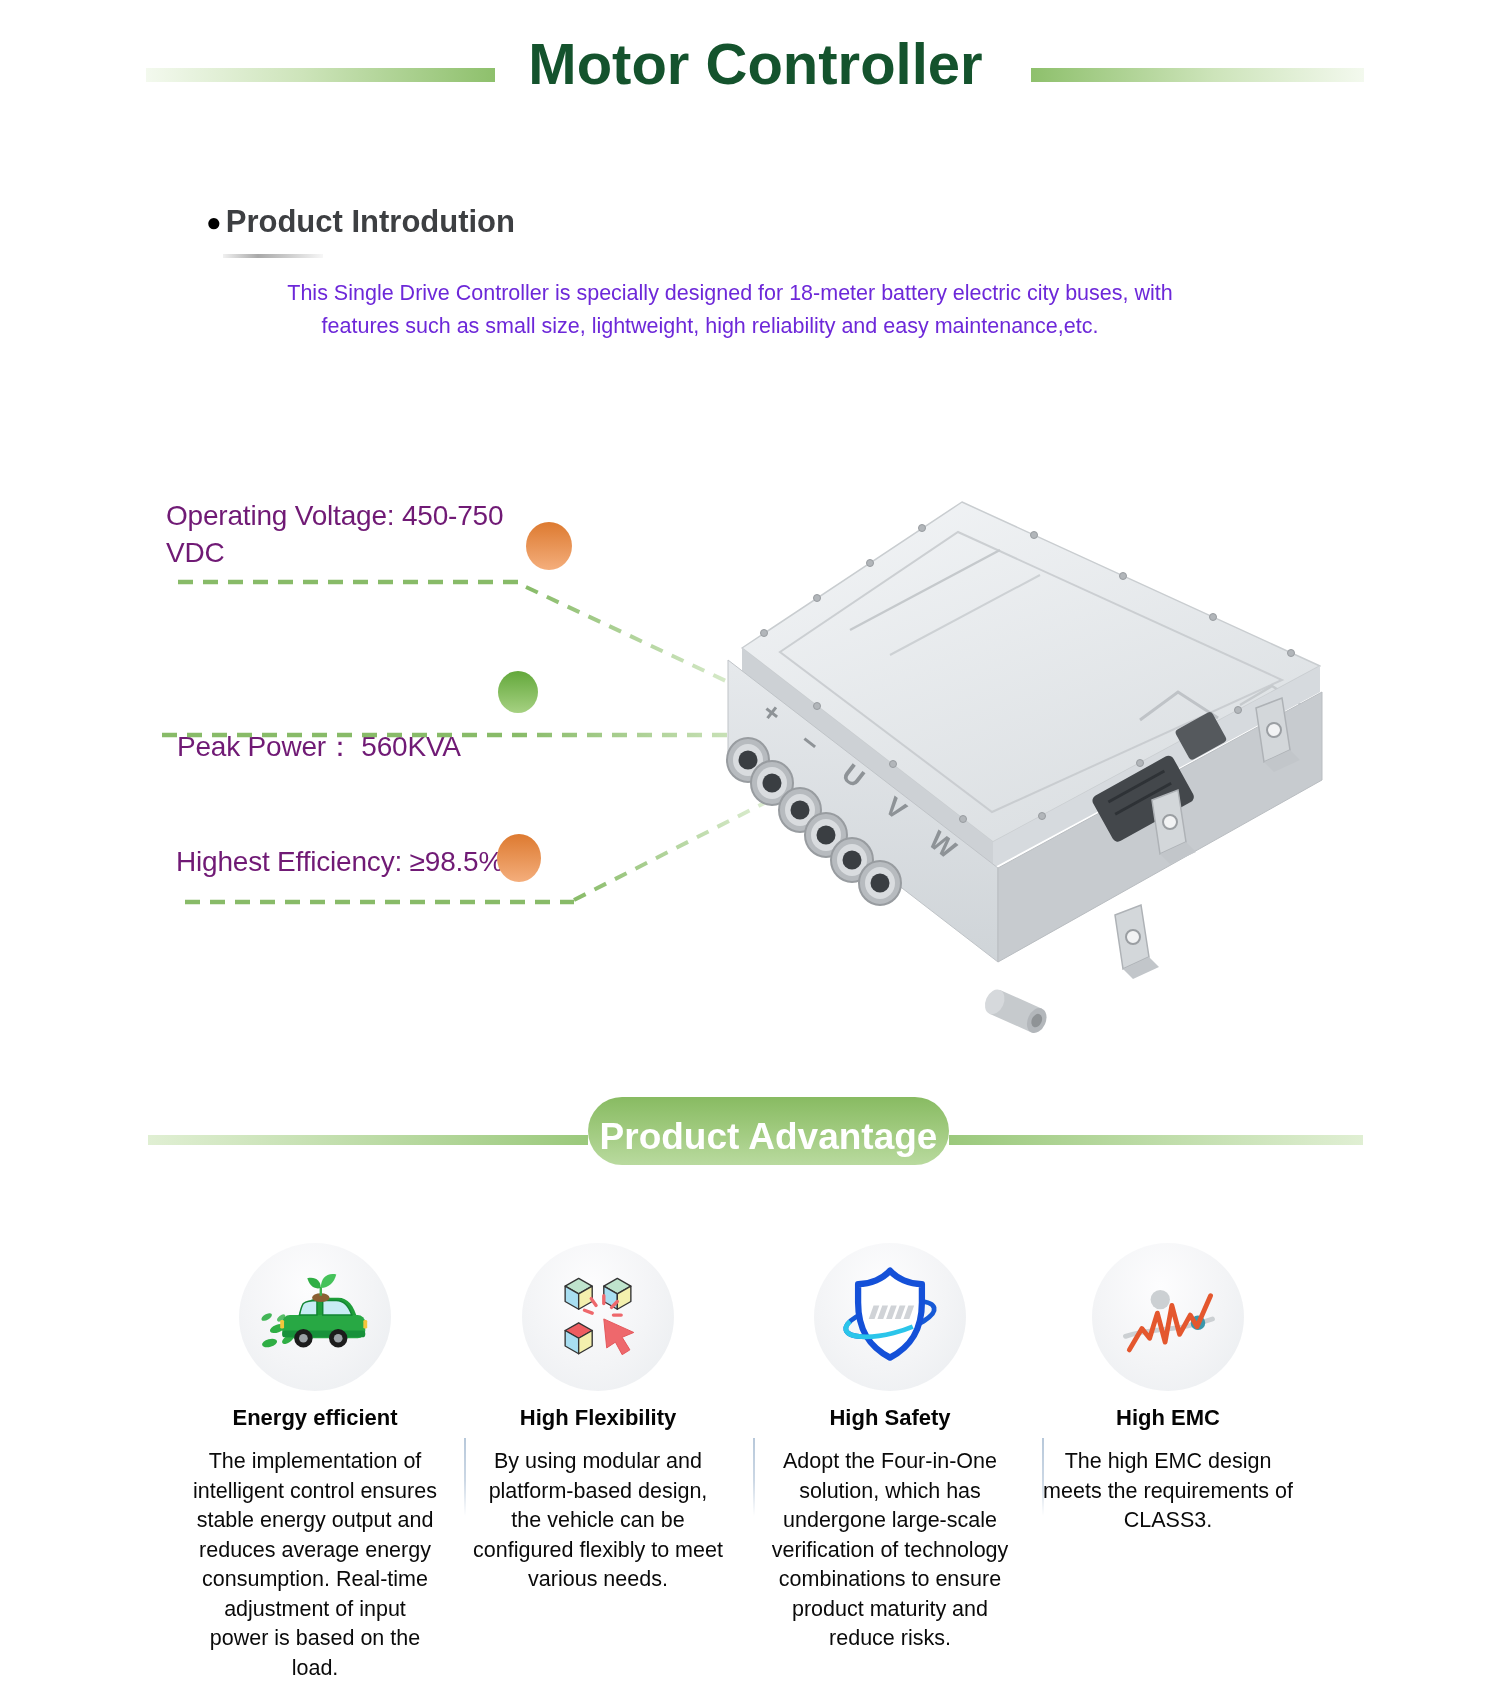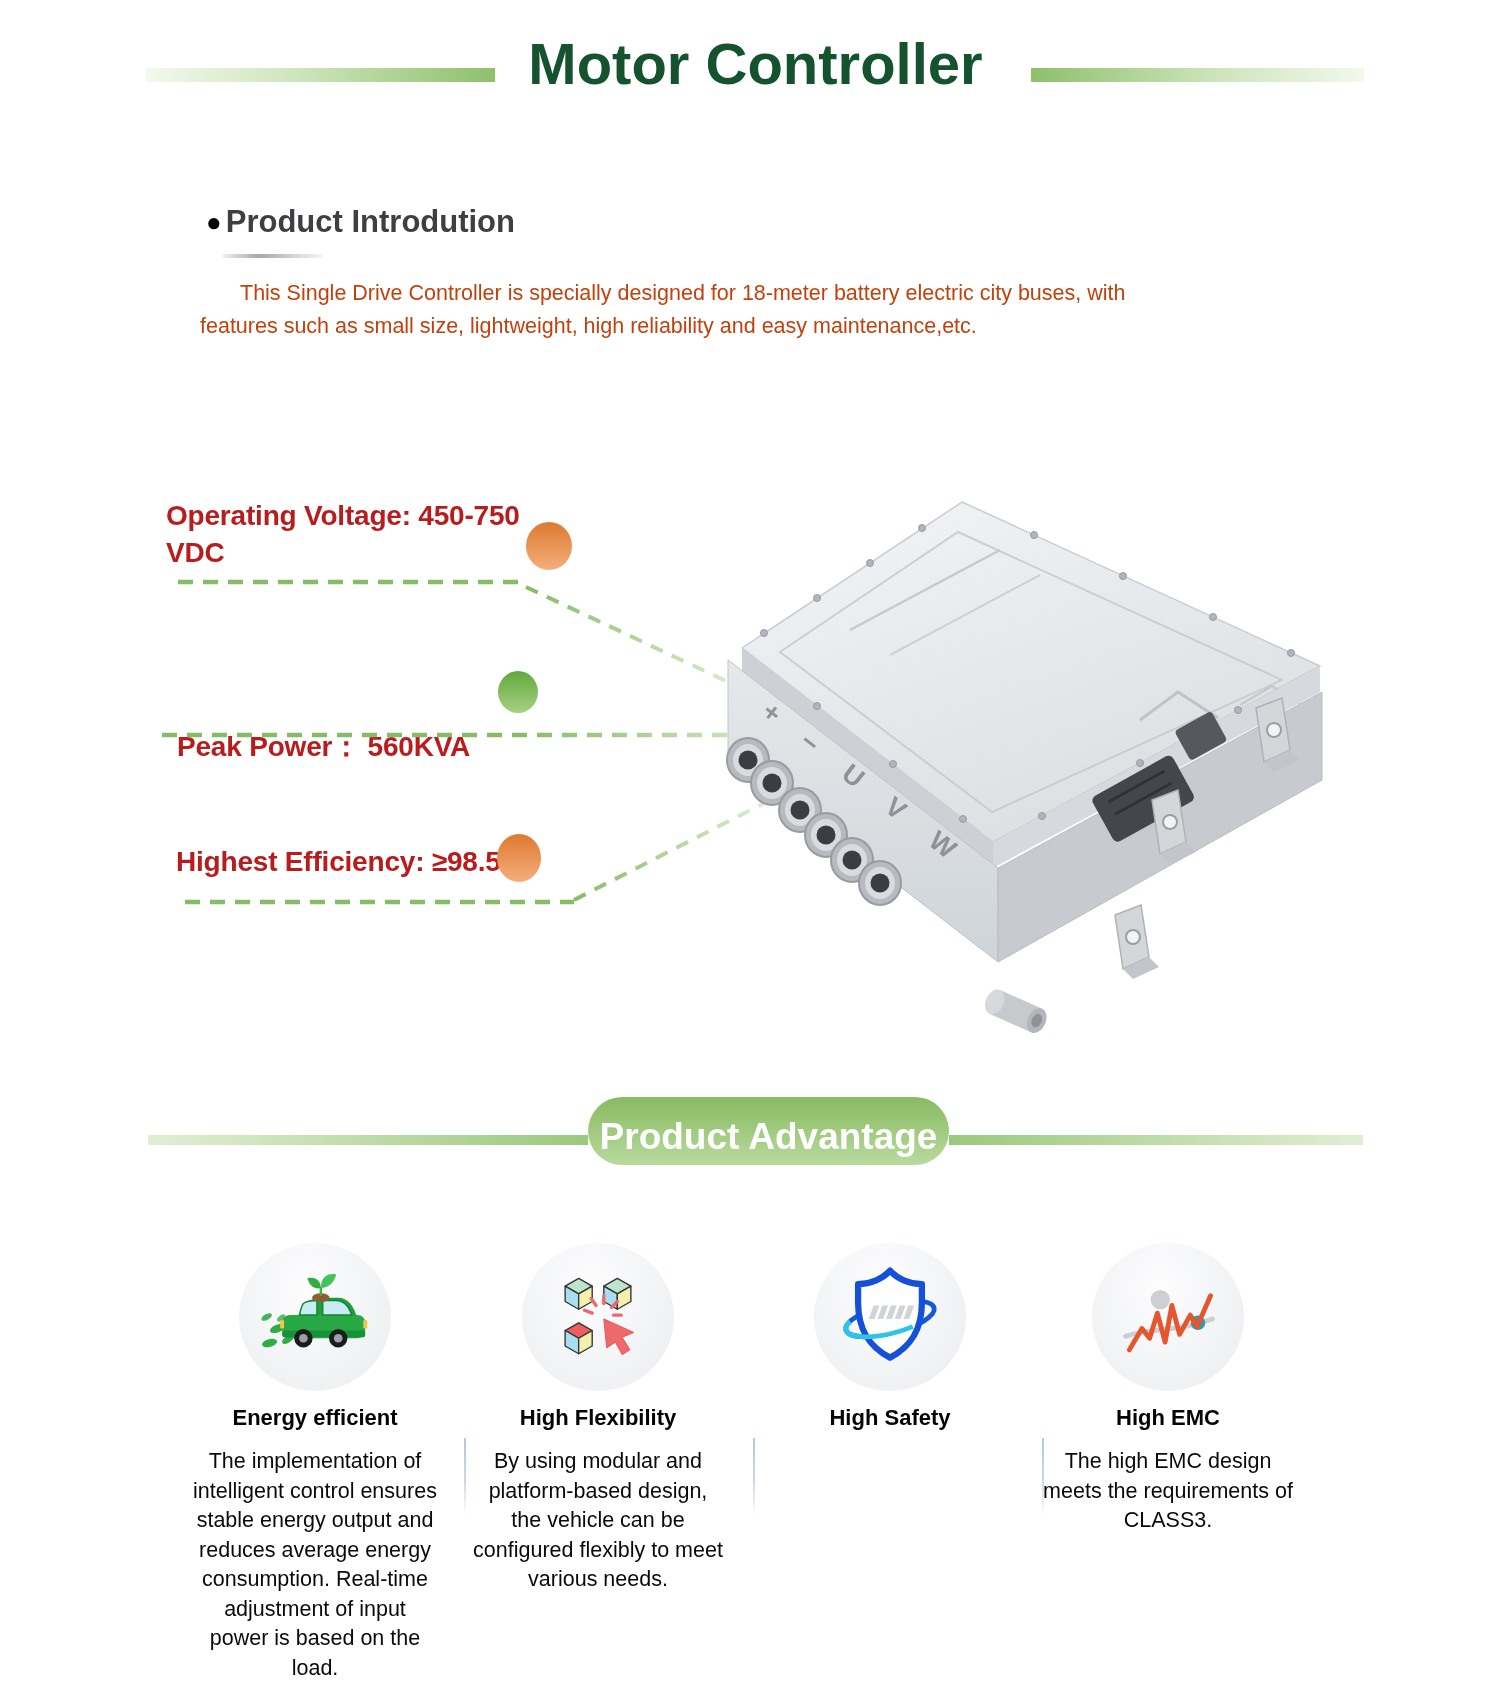--- a/index.html
+++ b/index.html
@@ -13,24 +13,24 @@
   .page-title{position:absolute;left:0;right:0;top:30px;text-align:center;
               font-size:58px;font-weight:bold;color:#14532d;letter-spacing:0;}
 
   
   .intro-heading{position:absolute;left:206px;top:204px;font-size:31px;font-weight:bold;color:#3d3f42;
                  display:flex;align-items:center;}
   .intro-heading .bullet{font-size:26px;color:#000;margin-right:4px;line-height:1;}
   .intro-underline{position:absolute;left:223px;top:254px;width:100px;height:4px;
                    background:linear-gradient(90deg,#f0f0f0 0%,#a9a9a9 35%,#c6c6c6 60%,#f7f7f7 100%);}
   .intro-para{position:absolute;left:200px;top:277px;width:1020px;font-size:21.5px;line-height:33px;
-              color:#c2410c;text-indent:40px;white-space:pre-line;}
-
-  
-  .spec{position:absolute;font-size:28px;font-weight:bold;color:#b91c1c;line-height:37px;
+              color:#6d28d9;text-indent:40px;white-space:pre-line;text-align:center;}
+
+  
+  .spec{position:absolute;font-size:28px;font-weight:normal;color:#701a75;line-height:37px;
         letter-spacing:-0.2px;white-space:pre-line;}
   .spec1{left:166px;top:497px;}
   .spec2{left:177px;top:692px;margin-top:36px;}
   .spec3{left:176px;top:843px;}
   #spec-lines{position:absolute;left:150px;top:460px;}
 
   
   #product-svg{position:absolute;left:700px;top:470px;}
 
   
@@ -310,20 +310,27 @@
           <polygon points="38,62 43,48 49,48 44,62"></polygon>
           <polygon points="47,62 52,48 58,48 53,62"></polygon>
           <polygon points="56,62 61,48 67,48 62,62"></polygon>
           <polygon points="65,62 70,48 76,48 71,62"></polygon>
           <polygon points="74,62 79,48 85,48 80,62"></polygon>
         </g>
         <ellipse cx="60" cy="62" rx="47" ry="15" fill="none" stroke="#2bc5ea" stroke-width="5" transform="rotate(-14 60 62)" pathLength="100" stroke-dasharray="0 15 40 45"></ellipse>
       </svg>
     </div>
     <div class="adv-title">High Safety</div>
+    <div class="adv-text">Adopt the Four-in-One
+solution, which has
+undergone large-scale
+verification of technology
+combinations to ensure
+product maturity and
+reduce risks.</div>
   </div>
 
   <div class="adv-col" style="left:1023px;">
     <div class="adv-oval">
       <svg width="116" height="116" viewBox="0 0 120 120">
         <circle cx="52" cy="42" r="10" fill="#ccd0d3"></circle>
         <path d="M16,80 C40,72 64,74 86,68 C94,66 100,64 106,62" fill="none" stroke="#ccd0d3" stroke-width="5" stroke-linecap="round"></path>
         <circle cx="91" cy="66" r="7.5" fill="#3a96ab"></circle>
         <polyline points="20,94 33,72 41,82 49,56 57,86 64,48 72,78 83,58 90,70 104,38" fill="none" stroke="#e4572e" stroke-width="5" stroke-linejoin="round" stroke-linecap="round"></polyline>
       </svg>

